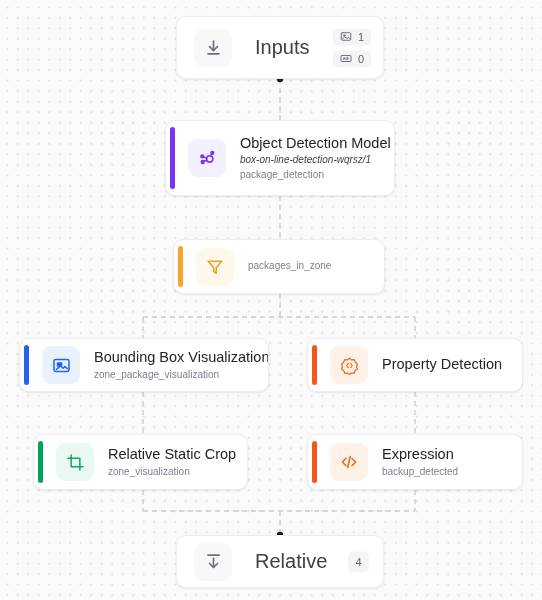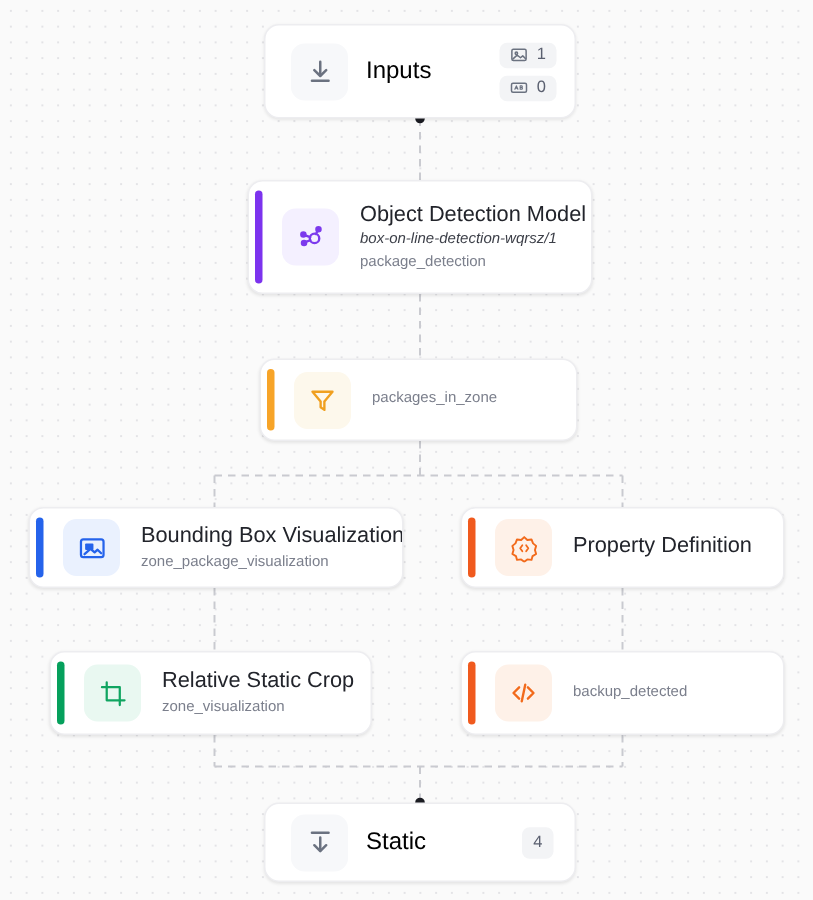--- a/index.html
+++ b/index.html
@@ -83,23 +83,23 @@
     line-height: 1.45;
     white-space: nowrap;
   }
   .subtitle {
     font-size: 10px;
     color: #7b7f8c;
     line-height: 1.45;
     white-space: nowrap;
   }
   .io-title {
-    font-size: 16px;
-    color: #000000;
-    margin-left: 12px;
+    font-size: 20px;
+    color: #404040;
+    margin-left: 23px;
     white-space: nowrap;
   }
 
   
   .badge-stack {
     position: absolute;
     right: 12px;
     top: 50%;
     transform: translateY(-50%);
     display: flex;
@@ -244,21 +244,21 @@
 
   <div class="node" style="left:307px; top:338px; width:216px; height:54px;">
     <div class="accent" style="background:#f05a1e;"></div>
     <div class="icon-box" style="background:#fef1e8;">
       <svg width="19" height="19" viewBox="0 0 24 24" fill="none" stroke="#f26a1b" stroke-width="1.6" stroke-linecap="round" stroke-linejoin="round">
         <path d="M12 2.6 L14.6 5 L18.1 4.6 L19.4 7.9 L22 10 L21 13.4 L22 16.8 L19 18.6 L18.1 21.8 L14.6 21.4 L12 23.4 L9.4 21.4 L5.9 21.8 L5 18.6 L2 16.8 L3 13.4 L2 10 L4.6 7.9 L5.9 4.6 L9.4 5 Z"></path>
         <path d="M10.4 9.4 L8.6 12 L10.4 14.6 M13.6 9.4 L15.4 12 L13.6 14.6" stroke-width="1.5"></path>
       </svg>
     </div>
     <div class="labels">
-      <span class="title">Property Definition</span>
+      <span class="title">Property Detection</span>
     </div>
   </div>
 
   <div class="node" style="left:33px; top:434px; width:215px; height:56px;">
     <div class="accent" style="background:#05a05c;"></div>
     <div class="icon-box" style="background:#e9f8f1;">
       <svg width="19" height="19" viewBox="0 0 24 24" fill="none" stroke="#10a561" stroke-width="1.9" stroke-linecap="round" stroke-linejoin="round">
         <path d="M6.5 2.5 L6.5 17.5 L21.5 17.5"></path>
         <path d="M2.5 6.5 L17.5 6.5 L17.5 21.5"></path>
       </svg>
@@ -272,31 +272,32 @@
   <div class="node" style="left:307px; top:434px; width:216px; height:56px;">
     <div class="accent" style="background:#f05a1e;"></div>
     <div class="icon-box" style="background:#fef1e8;">
       <svg width="20" height="20" viewBox="0 0 24 24" fill="none" stroke="#f26a1b" stroke-width="1.9" stroke-linecap="round" stroke-linejoin="round">
         <path d="M8.5 7.5 L4 12 L8.5 16.5"></path>
         <path d="M15.5 7.5 L20 12 L15.5 16.5"></path>
         <path d="M13.4 5.4 L10.6 18.6"></path>
       </svg>
     </div>
     <div class="labels">
+      <span class="title">Expression</span>
       <span class="subtitle">backup_detected</span>
     </div>
   </div>
 
   <div class="node io-node" style="left:176px; top:535px; width:208px; height:53px;">
     <div class="icon-box" style="background:#f7f8fa;">
       <svg width="19" height="19" viewBox="0 0 24 24" fill="none" stroke="#6b7280" stroke-width="2.1" stroke-linecap="round" stroke-linejoin="round">
         <path d="M5 4 L19 4"></path>
           <path d="M12 8 L12 19"></path>
           <path d="M7 14.5 L12 19.5 L17 14.5"></path>
       </svg>
     </div>
-    <span class="io-title">Static</span>
+    <span class="io-title">Relative</span>
     <div class="badge-single">
       <span>4</span>
     </div>
   </div>
 
 </div>
 
 </body></html>

